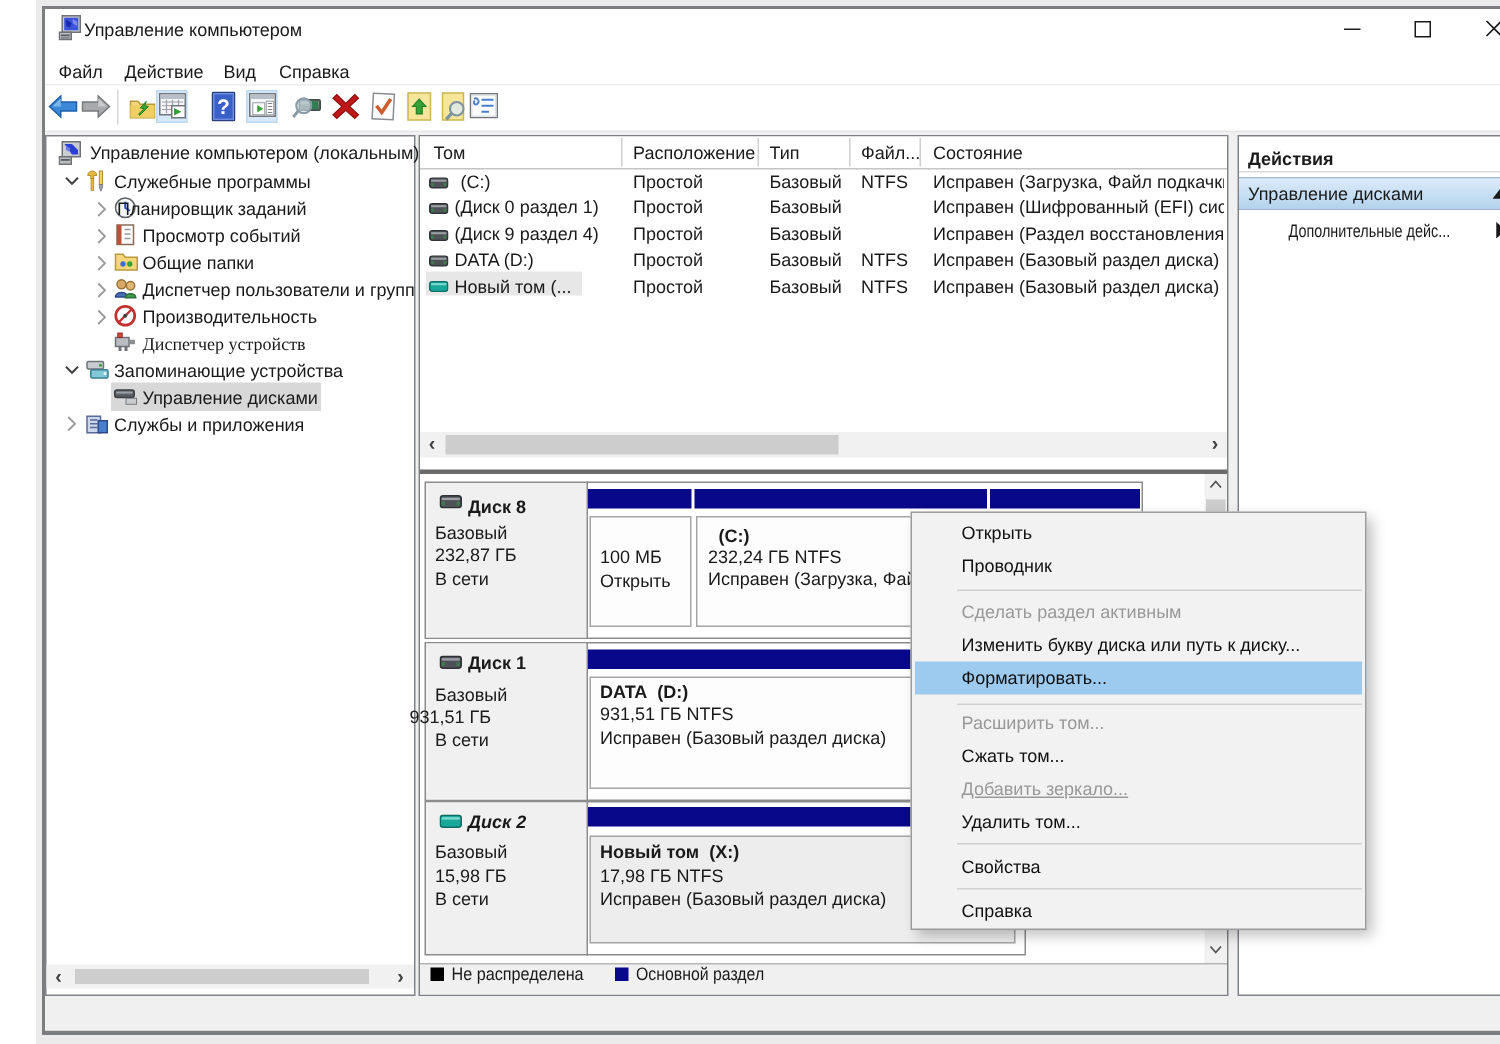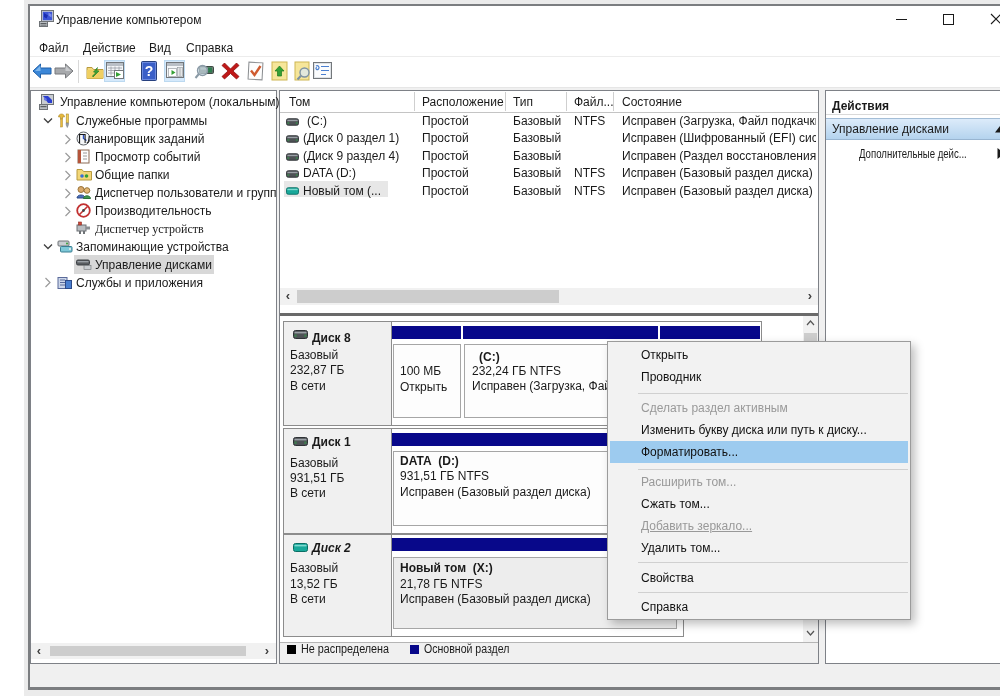--- a/index.html
+++ b/index.html
@@ -348,43 +348,43 @@
       <div class="abs" style="left:260px;top:429px;width:107px;height:104px;background:#f0f0f0;"></div>
   <div class="abs" style="left:367px;top:428px;width:1px;height:106px;background:#8c8c8c;"></div>
   <svg class="abs" style="left:269px;top:437px" width="15" height="9" viewBox="0 0 15 9">
         <rect x="0.5" y="0.5" width="14" height="8" rx="2" fill="#4e5256" stroke="#2e3236"></rect>
         <rect x="1.5" y="1.8" width="12" height="1.6" fill="#9aa0a6"></rect>
         <rect x="1.5" y="4.4" width="2.2" height="2.6" fill="#3e7a4e"></rect>
         <rect x="11.3" y="4.4" width="2.2" height="2.6" fill="#3e7a4e"></rect>
       </svg>
   <div class="dlabel b" style="left:288px;top:434px;line-height:16px;">Диск 1</div>
   <div class="dlabel" style="left:266px;top:455px;line-height:16px;">Базовый</div>
-  <div class="dlabel" style="left:266px;top:470px;line-height:16px;">931,51 ГБ</div>
+  <div class="dlabel" style="left:249px;top:470px;line-height:16px;">931,51 ГБ</div>
   <div class="dlabel" style="left:266px;top:485px;line-height:16px;">В сети</div>
   <div class="band" style="left:368px;top:433px;width:367px;height:13px;"></div>
   <div class="abs" style="left:369px;top:451px;width:365px;height:75px;border:1px solid #a6a6a6;background:#fdfdfd;box-sizing:border-box;"></div>
   <div class="dlabel b" style="left:376px;top:453px;line-height:16px;">DATA&nbsp;&nbsp;(D:)</div>
   <div class="dlabel" style="left:376px;top:468px;line-height:16px;">931,51 ГБ NTFS</div>
   <div class="dlabel" style="left:376px;top:484px;line-height:16px;">Исправен (Базовый раздел диска)</div>
 
   <div class="abs" style="left:259px;top:534px;width:401px;height:103px;border:1px solid #8c8c8c;box-sizing:border-box;"></div>
       <div class="abs" style="left:260px;top:535px;width:107px;height:101px;background:#f0f0f0;"></div>
   <div class="abs" style="left:367px;top:534px;width:1px;height:103px;background:#8c8c8c;"></div>
   <svg class="abs" style="left:269px;top:543px" width="15" height="9" viewBox="0 0 15 9">
         <rect x="0.5" y="0.5" width="14" height="8" rx="2" fill="#18a89a" stroke="#0a6e64"></rect>
         <rect x="1.5" y="1.8" width="12" height="1.6" fill="#7fd8cf"></rect>
       </svg>
   <div class="dlabel b" style="left:288px;top:540px;line-height:16px;font-style:italic;">Диск 2</div>
   <div class="dlabel" style="left:266px;top:560px;line-height:16px;">Базовый</div>
-  <div class="dlabel" style="left:266px;top:576px;line-height:16px;">13,52 ГБ</div>
+  <div class="dlabel" style="left:266px;top:576px;line-height:16px;">15,98 ГБ</div>
   <div class="dlabel" style="left:266px;top:591px;line-height:16px;">В сети</div>
   <div class="band" style="left:368px;top:538px;width:288px;height:13px;"></div>
   <div class="abs" style="left:369px;top:557px;width:284px;height:72px;border:1px solid #a6a6a6;background:#ededed;box-sizing:border-box;"></div>
   <div class="dlabel b" style="left:376px;top:560px;line-height:16px;">Новый том&nbsp;&nbsp;(X:)</div>
-  <div class="dlabel" style="left:376px;top:576px;line-height:16px;">21,78 ГБ NTFS</div>
+  <div class="dlabel" style="left:376px;top:576px;line-height:16px;">17,98 ГБ NTFS</div>
   <div class="dlabel" style="left:376px;top:591px;line-height:16px;">Исправен (Базовый раздел диска)</div>
 
   <div class="scroll" style="left:779px;top:316px;width:15px;height:327px;"></div>
   <svg class="abs" style="left:782px;top:320px" width="9" height="6" viewBox="0 0 9 6">
         <path d="M1 5 L4.5 1 L8 5" stroke="#555" stroke-width="1.2" fill="none"></path>
       </svg>
   <svg class="abs" style="left:782px;top:630px" width="9" height="6" viewBox="0 0 9 6">
         <path d="M1 1 L4.5 5 L8 1" stroke="#555" stroke-width="1.2" fill="none"></path>
       </svg>
   <div class="thumb" style="left:780px;top:333px;width:13px;height:8px;"></div>

